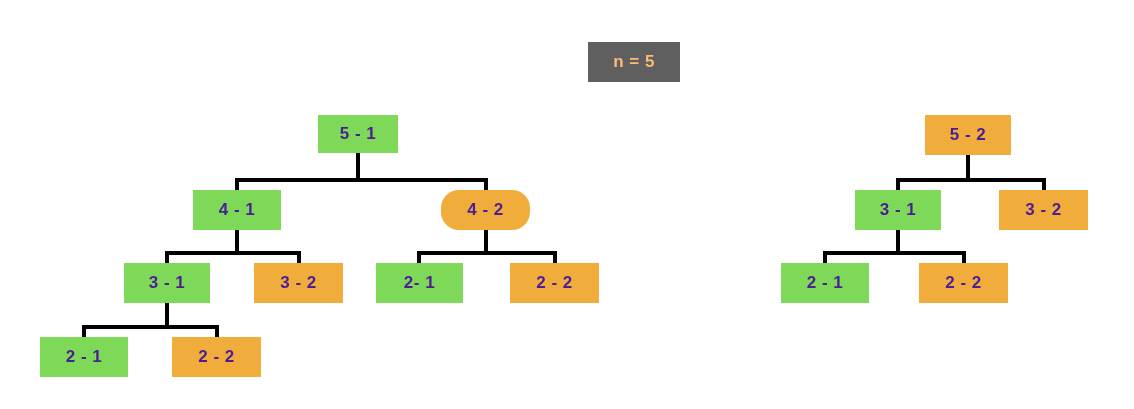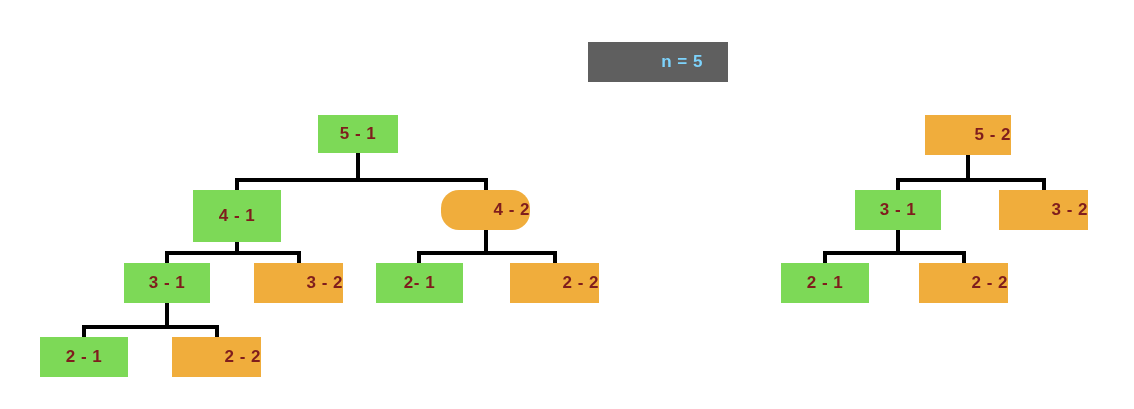--- a/index.html
+++ b/index.html
@@ -18,39 +18,38 @@
     width: 1134px;
     height: 409px;
     background: #ffffff;
   }
   .badge {
     position: absolute;
     display: flex;
     align-items: center;
     justify-content: center;
     background: #5f5f5f;
-    color: #7dd3fc;
+    color: #fdba74;
     font-size: 17px;
     font-weight: bold;
     letter-spacing: 0.5px;
-    padding-left: 48px;
   }
   .node {
     position: absolute;
     display: flex;
     align-items: center;
     justify-content: center;
     font-size: 17px;
     font-weight: bold;
-    color: #7f1d1d;
+    color: #4c1d95;
     letter-spacing: 0.5px;
     box-sizing: border-box;
   }
   .node.green { background: #7dd957; }
-  .node.orange { background: #f0ad3c; justify-content: flex-end; }
+  .node.orange { background: #f0ad3c; }
   .edge {
     position: absolute;
     background: #000000;
   }
 </style>
 </head>
 <body>
 
 <div id="canvas">
 
@@ -81,21 +80,21 @@
       <div class="edge" style="left: 1041.5px; top: 178px; width: 4px; height: 14px;"></div>
       <div class="edge" style="left: 896px; top: 230px; width: 4px; height: 25px;"></div>
       <div class="edge" style="left: 823px; top: 251px; width: 142.5px; height: 4px;"></div>
       <div class="edge" style="left: 823px; top: 251px; width: 4px; height: 14px;"></div>
       <div class="edge" style="left: 961.5px; top: 251px; width: 4px; height: 14px;"></div>
     </div>
   <div id="node-layer">
       <div class="node green" style="left: 318px; top: 115px; width: 80px; height: 38px;">
         <span>5 - 1</span>
       </div>
-      <div class="node green" style="left: 193px; top: 190px; width: 88px; height: 52px;">
+      <div class="node green" style="left: 193px; top: 190px; width: 88px; height: 40px;">
         <span>4 - 1</span>
       </div>
       <div class="node orange" style="left: 441px; top: 190px; width: 89px; height: 40px; border-radius: 18px;">
         <span>4 - 2</span>
       </div>
       <div class="node green" style="left: 124px; top: 263px; width: 86px; height: 40px;">
         <span>3 - 1</span>
       </div>
       <div class="node orange" style="left: 254px; top: 263px; width: 89px; height: 40px;">
         <span>3 - 2</span>

